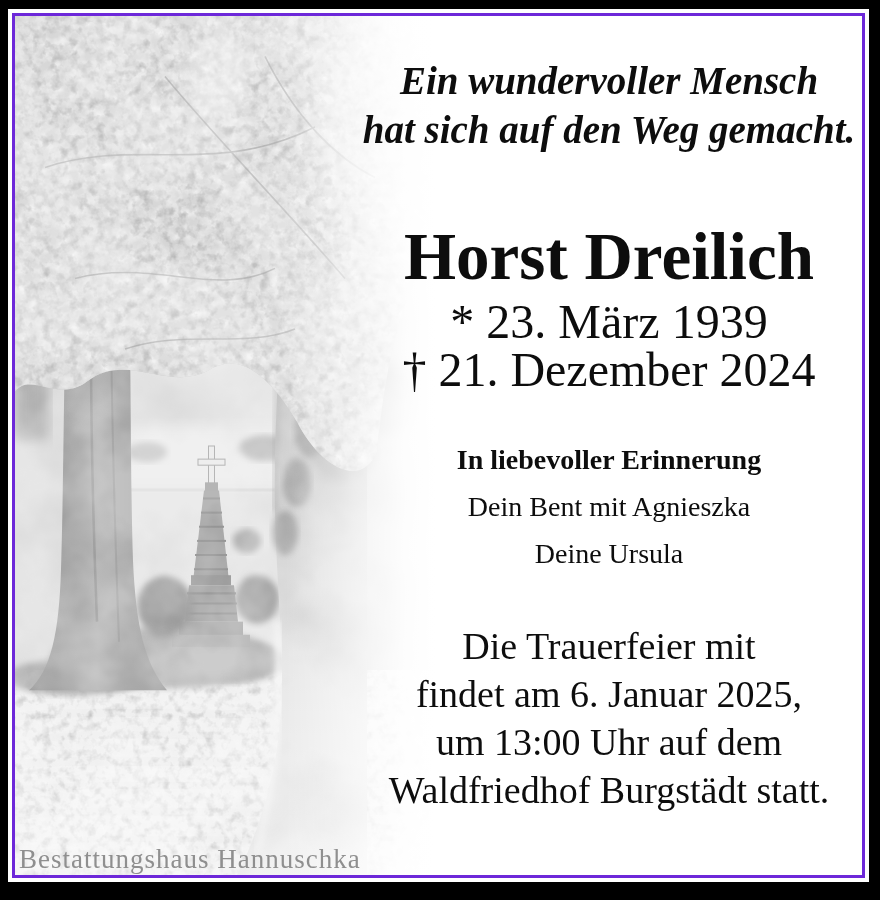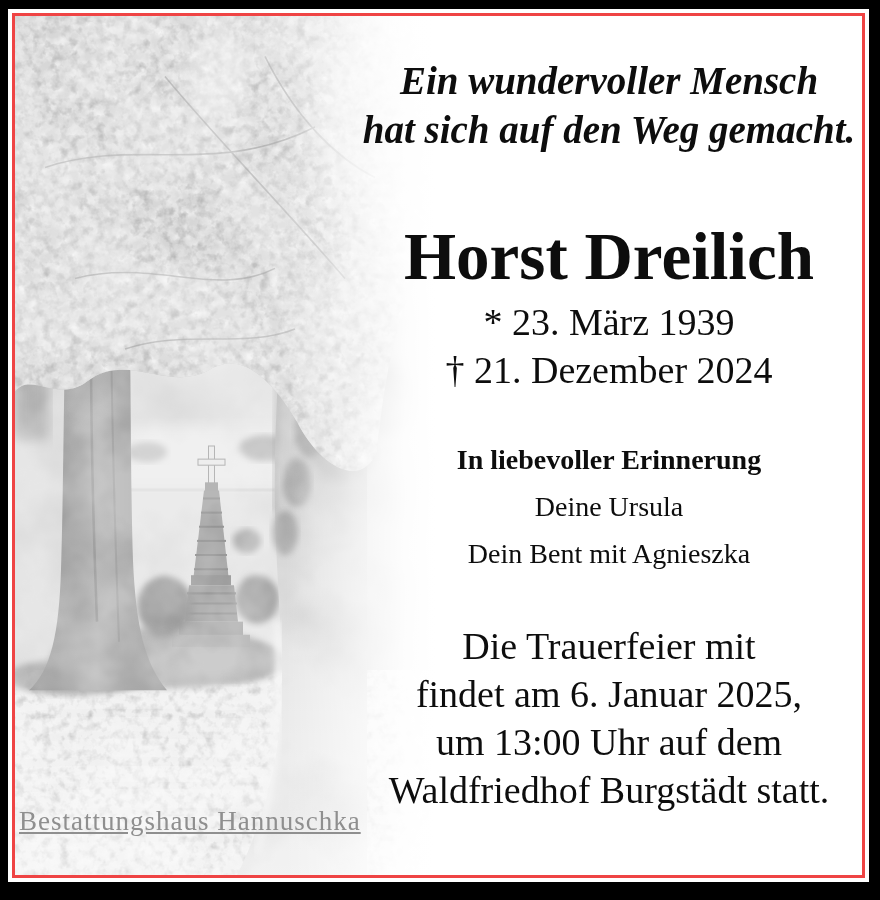--- a/index.html
+++ b/index.html
@@ -11,21 +11,21 @@
     font-family: "Liberation Serif", "DejaVu Serif", serif;
   }
   .sheet {
     position: absolute;
     left: 8px; top: 9px; right: 11px; bottom: 18px;
     background: #ffffff;
   }
   .inner {
     position: absolute;
     inset: 4px;
-    border: 3px solid #ef4444;
+    border: 3px solid #6d28d9;
     overflow: hidden;
     background: #ffffff;
   }
   .photo {
     position: absolute;
     left: 0; top: 0;
     width: 420px; height: 100%;
   }
   .photo svg { display: block; width: 100%; height: 100%; }
 
@@ -42,39 +42,38 @@
     line-height: 49px;
   }
   .name {
     top: 188px;
     font-size: 67px; font-weight: bold;
     line-height: 74px;
     margin: 15px;
   }
   .dates {
     top: 282px;
-    font-size: 38px; line-height: 48px;
+    font-size: 48px; line-height: 48px;
   }
   .memory {
     top: 420px;
     font-size: 28px; line-height: 47px;
   }
   .memory .head { font-weight: bold; }
   .funeral {
     top: 606px;
     font-size: 38px; line-height: 48px;
   }
   .watermark {
     position: absolute;
-    left: 4px; top: 790px;
+    left: 4px; top: 828px;
     font-size: 27px;
     color: #8f8f8f;
     letter-spacing: 1px;
     white-space: nowrap;
-    text-decoration: underline;
   }
 </style>
 </head>
 <body>
 
 <div class="sheet">
   <div class="inner">
 
     <div class="photo">
       <svg viewBox="0 0 420 851" preserveAspectRatio="none">
@@ -250,22 +249,22 @@
 
       <h1 class="block name">Horst Dreilich</h1>
 
       <div class="block dates">
         <div>* 23. März 1939</div>
         <div>† 21. Dezember 2024</div>
       </div>
 
       <div class="block memory">
         <div class="head">In liebevoller Erinnerung</div>
+        <div>Dein Bent mit Agnieszka</div>
         <div>Deine Ursula</div>
-        <div>Dein Bent mit Agnieszka</div>
       </div>
 
       <div class="block funeral">
         <div>Die Trauerfeier mit</div>
         <div>findet am 6. Januar 2025,</div>
         <div>um 13:00 Uhr auf dem</div>
         <div>Waldfriedhof Burgstädt statt.</div>
       </div>
     </div>
 

